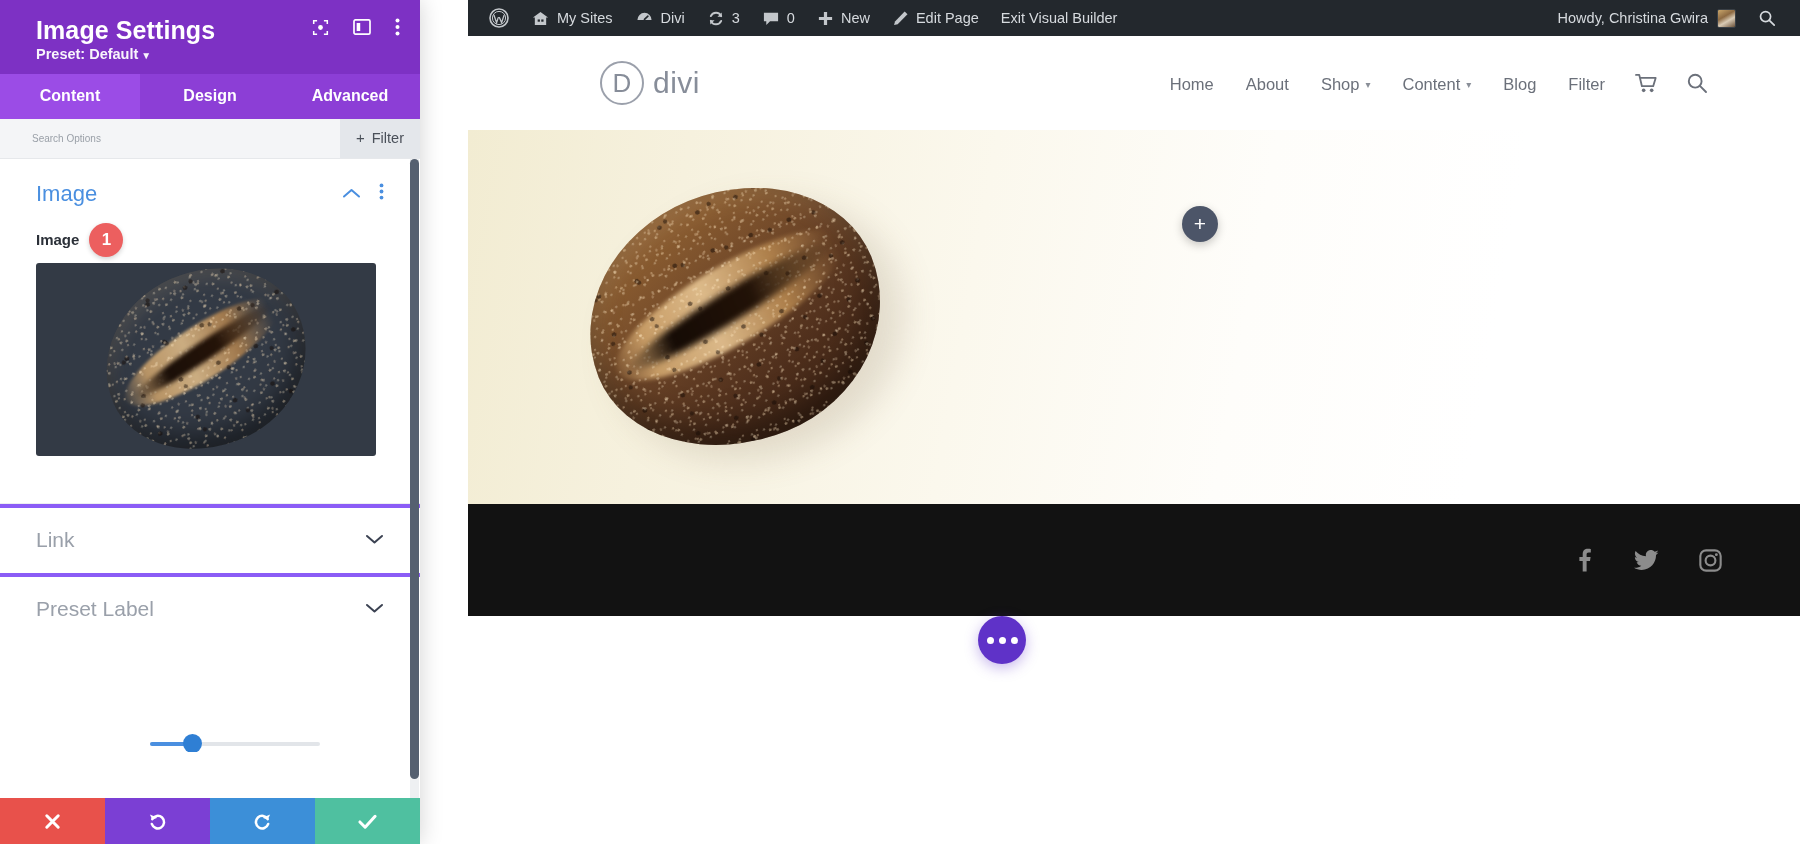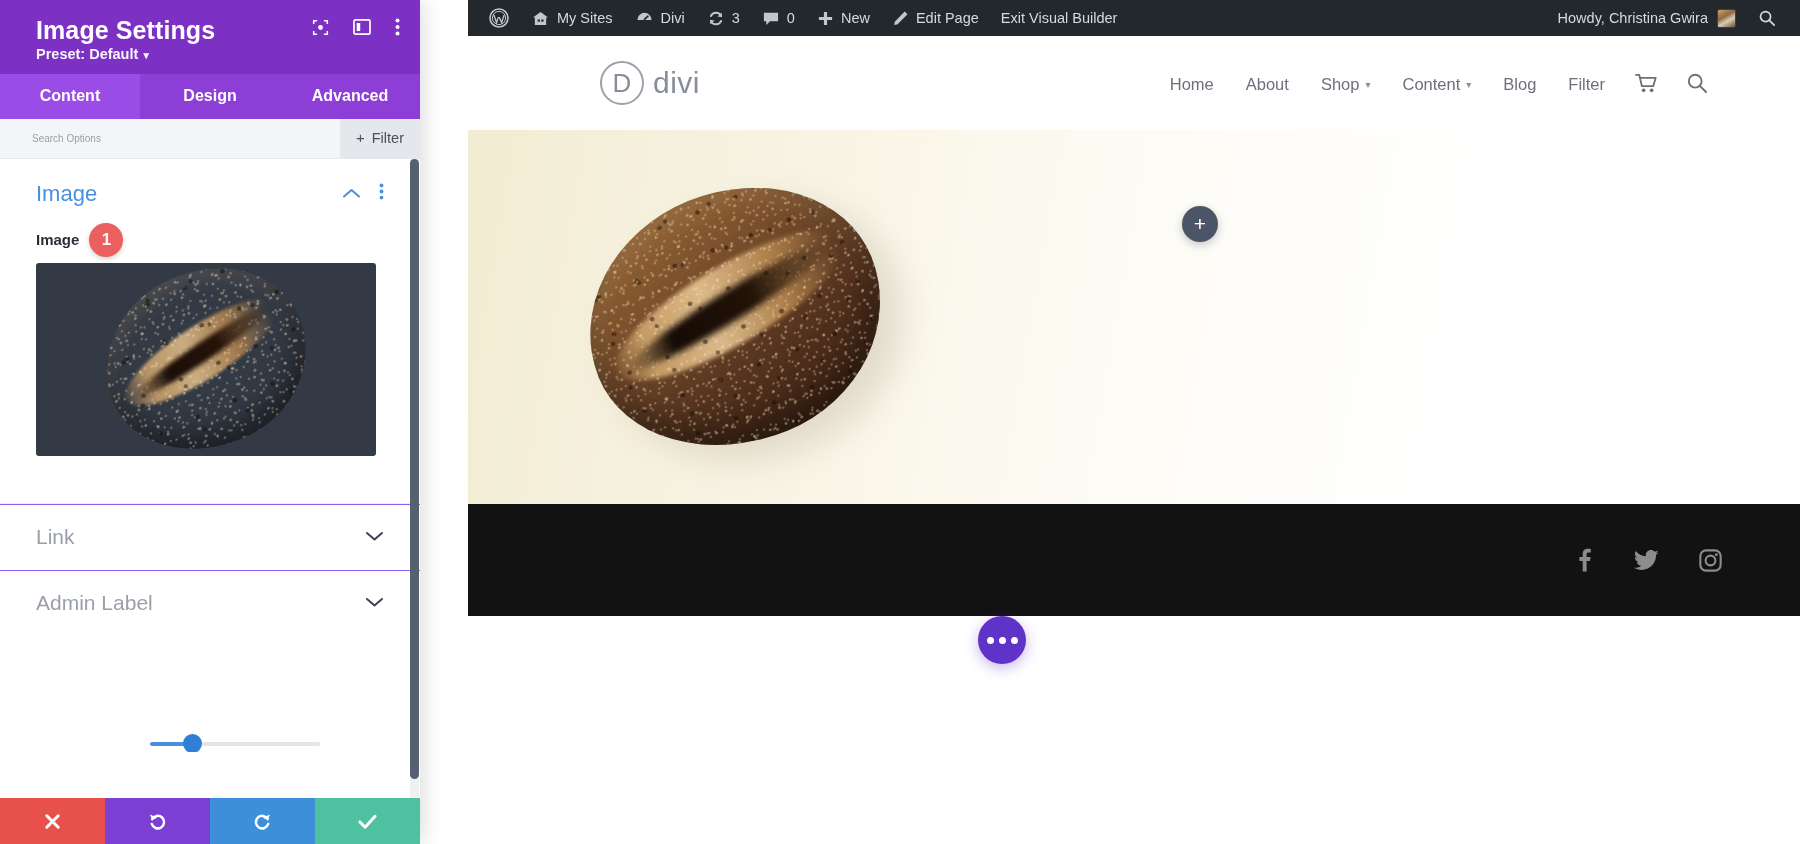--- a/index.html
+++ b/index.html
@@ -139,21 +139,21 @@
       radial-gradient(circle at 28% 48%, rgba(255,240,210,.35) 0 1px, transparent 1.4px),
       radial-gradient(circle at 82% 60%, rgba(255,230,195,.3) 0 1.1px, transparent 1.5px),
       radial-gradient(circle at 45% 88%, rgba(255,230,195,.34) 0 1px, transparent 1.4px);
     background-size: 17px 17px, 23px 23px, 19px 19px, 41px 41px, 47px 47px, 13px 13px, 21px 21px, 15px 15px;
     opacity: .9;
   }
 
   .collapsed-row {
     display: flex; align-items: center; justify-content: space-between;
     padding: 20px 36px 21px;
-    border-top: 1px solid #8b5cf6;
+    border-top: 4px solid #8b5cf6;
     cursor: pointer;
   }
   .collapsed-title { font-size: 21px; color: #9aa0aa; font-weight: normal; }
   .img-spacer { height: 48px; border-bottom: 1px solid #eceef1; }
 
   .panel-scrollbar {
     position: absolute; right: 1px; top: 0;
     width: 9px; background: #eef0f2; height: 100%;
   }
   .panel-scroll-thumb {
@@ -400,21 +400,21 @@
         <span class="collapsed-title">Link</span>
         <span>
           <svg width="19" height="12" viewBox="0 0 19 12">
               <path d="M2 3 L9.5 9.5 L17 3" fill="none" stroke="#3b4252" stroke-width="2" stroke-linecap="round" stroke-linejoin="round"></path>
             </svg>
         </span>
       </div>
 
 
       <div class="collapsed-row">
-        <span class="collapsed-title">Admin Label</span>
+        <span class="collapsed-title">Preset Label</span>
         <span>
           <svg width="19" height="12" viewBox="0 0 19 12">
               <path d="M2 3 L9.5 9.5 L17 3" fill="none" stroke="#3b4252" stroke-width="2" stroke-linecap="round" stroke-linejoin="round"></path>
             </svg>
         </span>
       </div>
 
       <div class="ghost-slider">
         <span class="ghost-track"></span>
         <span class="ghost-fill"></span>

